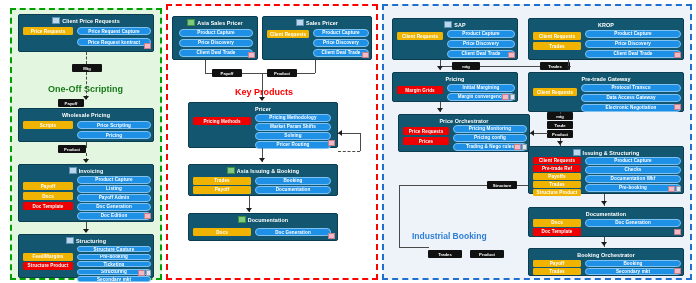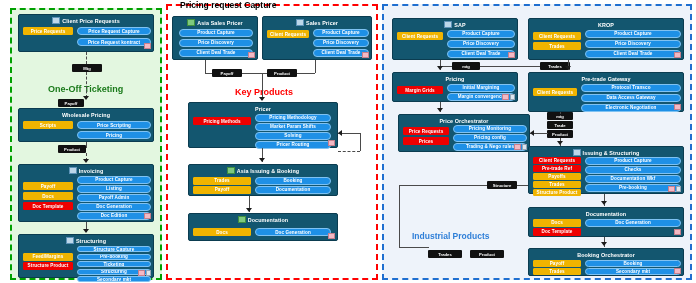--- a/index.html
+++ b/index.html
@@ -71,25 +71,24 @@
 <body>
 
 <div id="canvas">
 
   <div class="zone zone-green" style="left:10px;top:8px;width:152px;height:272px;"></div>
 
   <div class="zone zone-red" style="left:166px;top:4px;width:212px;height:276px;"></div>
 
   <div class="zone zone-blue" style="left:382px;top:4px;width:310px;height:276px;"></div>
 
-  <div class="zone-title" id="title-main">Pricing request Capture</div>
-
-  <div class="grp-label grp-green" style="left:48px;top:84px;">One-Off Ticketing</div>
+
+  <div class="grp-label grp-green" style="left:48px;top:84px;">One-Off Scripting</div>
   <div class="grp-label grp-red" style="left:235px;top:87px;">Key Products</div>
-  <div class="grp-label grp-blue" style="left:412px;top:231px;">Industrial Products</div>
+  <div class="grp-label grp-blue" style="left:412px;top:231px;">Industrial Booking</div>
 
   <div class="card" style="left:18px;top:14px;width:136px;height:38px;">
     <div class="card-hd">
       <span class="hdicon bl"></span>
       <span class="ttl">Client Price Requests</span>
     </div>
     <div class="pill p-yellow" style="left:4px;top:12px;width:50px;height:8px;">Price Requests</div>
     <div class="pill p-blue" style="left:58px;top:12px;width:74px;height:8px;">Price Request Capture</div>
     <div class="pill p-blue" style="left:58px;top:23px;width:74px;height:8px;">Price Request kontract</div>
     <div class="flag" style="right:2px;bottom:2px;"></div>

